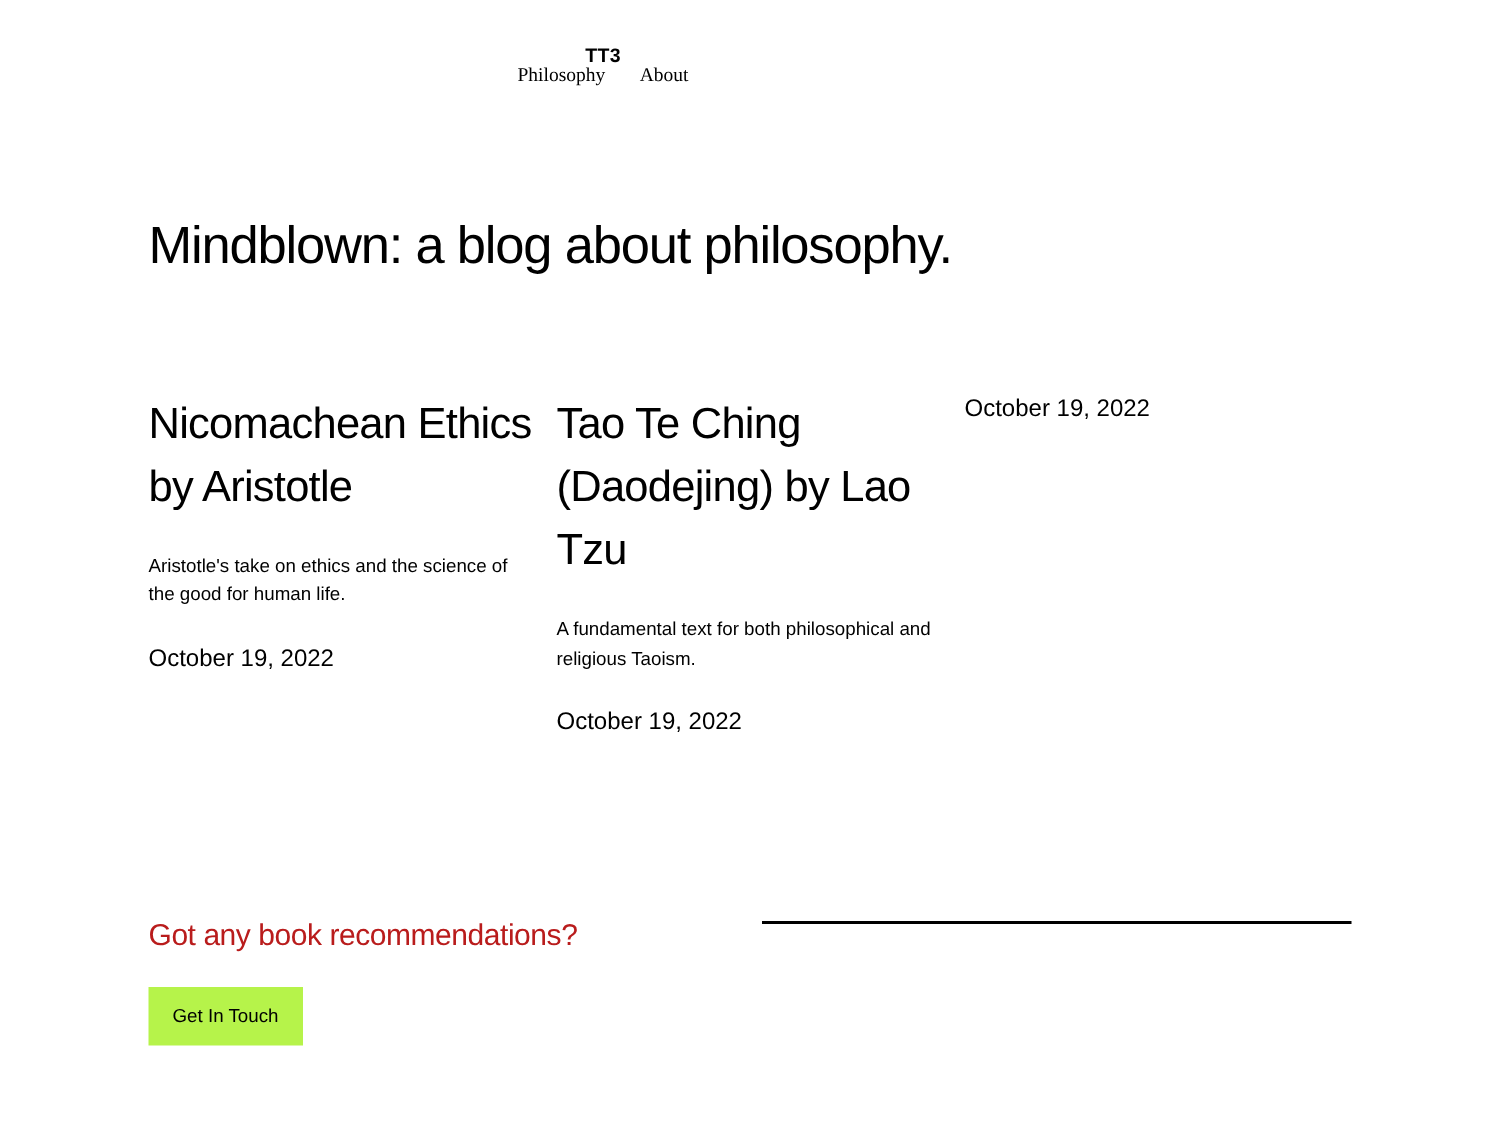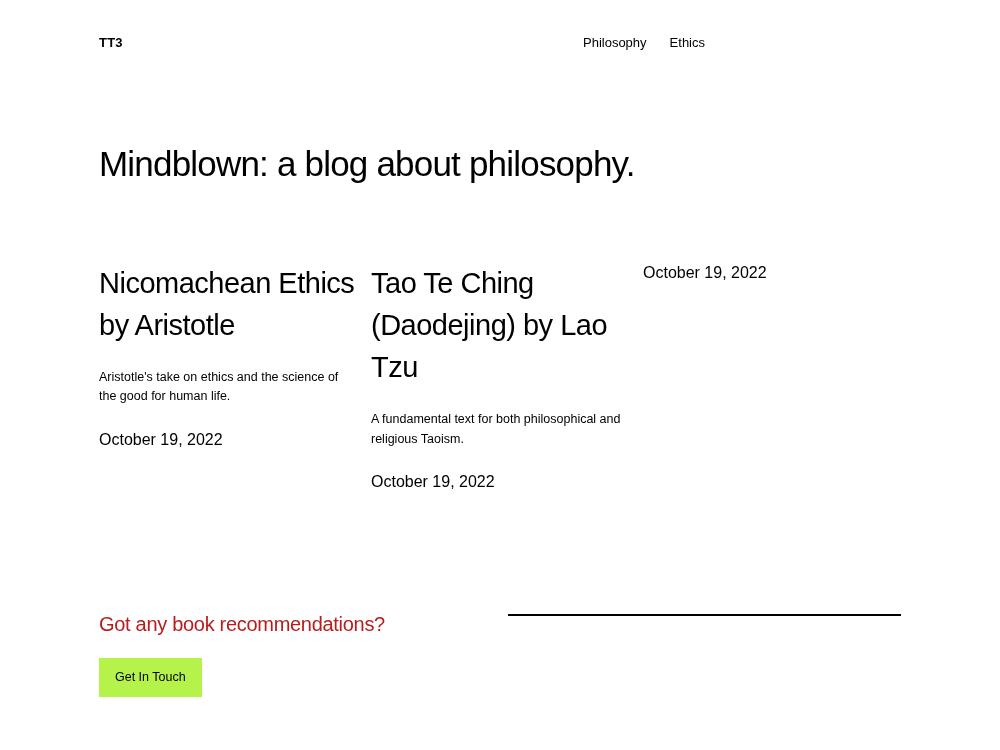--- a/index.html
+++ b/index.html
@@ -27,32 +27,34 @@
   .site-header {
     position: absolute;
     top: 30px;
     left: 0;
     width: 803px;
     height: 24px;
     display: flex;
     align-items: center;
     justify-content: space-between;
     padding: 0 98px 0 99px;
+    flex-direction: column;
   }
   .site-title {
     font-size: 13px;
     font-weight: 700;
     letter-spacing: 0.2px;
     line-height: 1;
     color: #000;
   }
   .main-nav {
     display: flex;
     align-items: center;
     gap: 23px;
+    font-family: Liberation Serif, serif;
   }
   .nav-link {
     font-size: 13px;
     font-weight: 400;
     color: #000;
     text-decoration: none;
     line-height: 1;
     white-space: nowrap;
   }
 
@@ -151,21 +153,21 @@
 </style>
 </head>
 <body>
 
 <div class="page">
 
   <header class="site-header">
     <div class="site-title">TT3</div>
     <nav class="main-nav">
       <a class="nav-link" href="#">Philosophy</a>
-      <a class="nav-link" href="#">Ethics</a>
+      <a class="nav-link" href="#">About</a>
     </nav>
   </header>
 
   <section class="hero">
     <h1 class="hero-title">Mindblown: a blog about philosophy.</h1>
   </section>
 
   <section class="posts">
 
     <article class="post-card">

